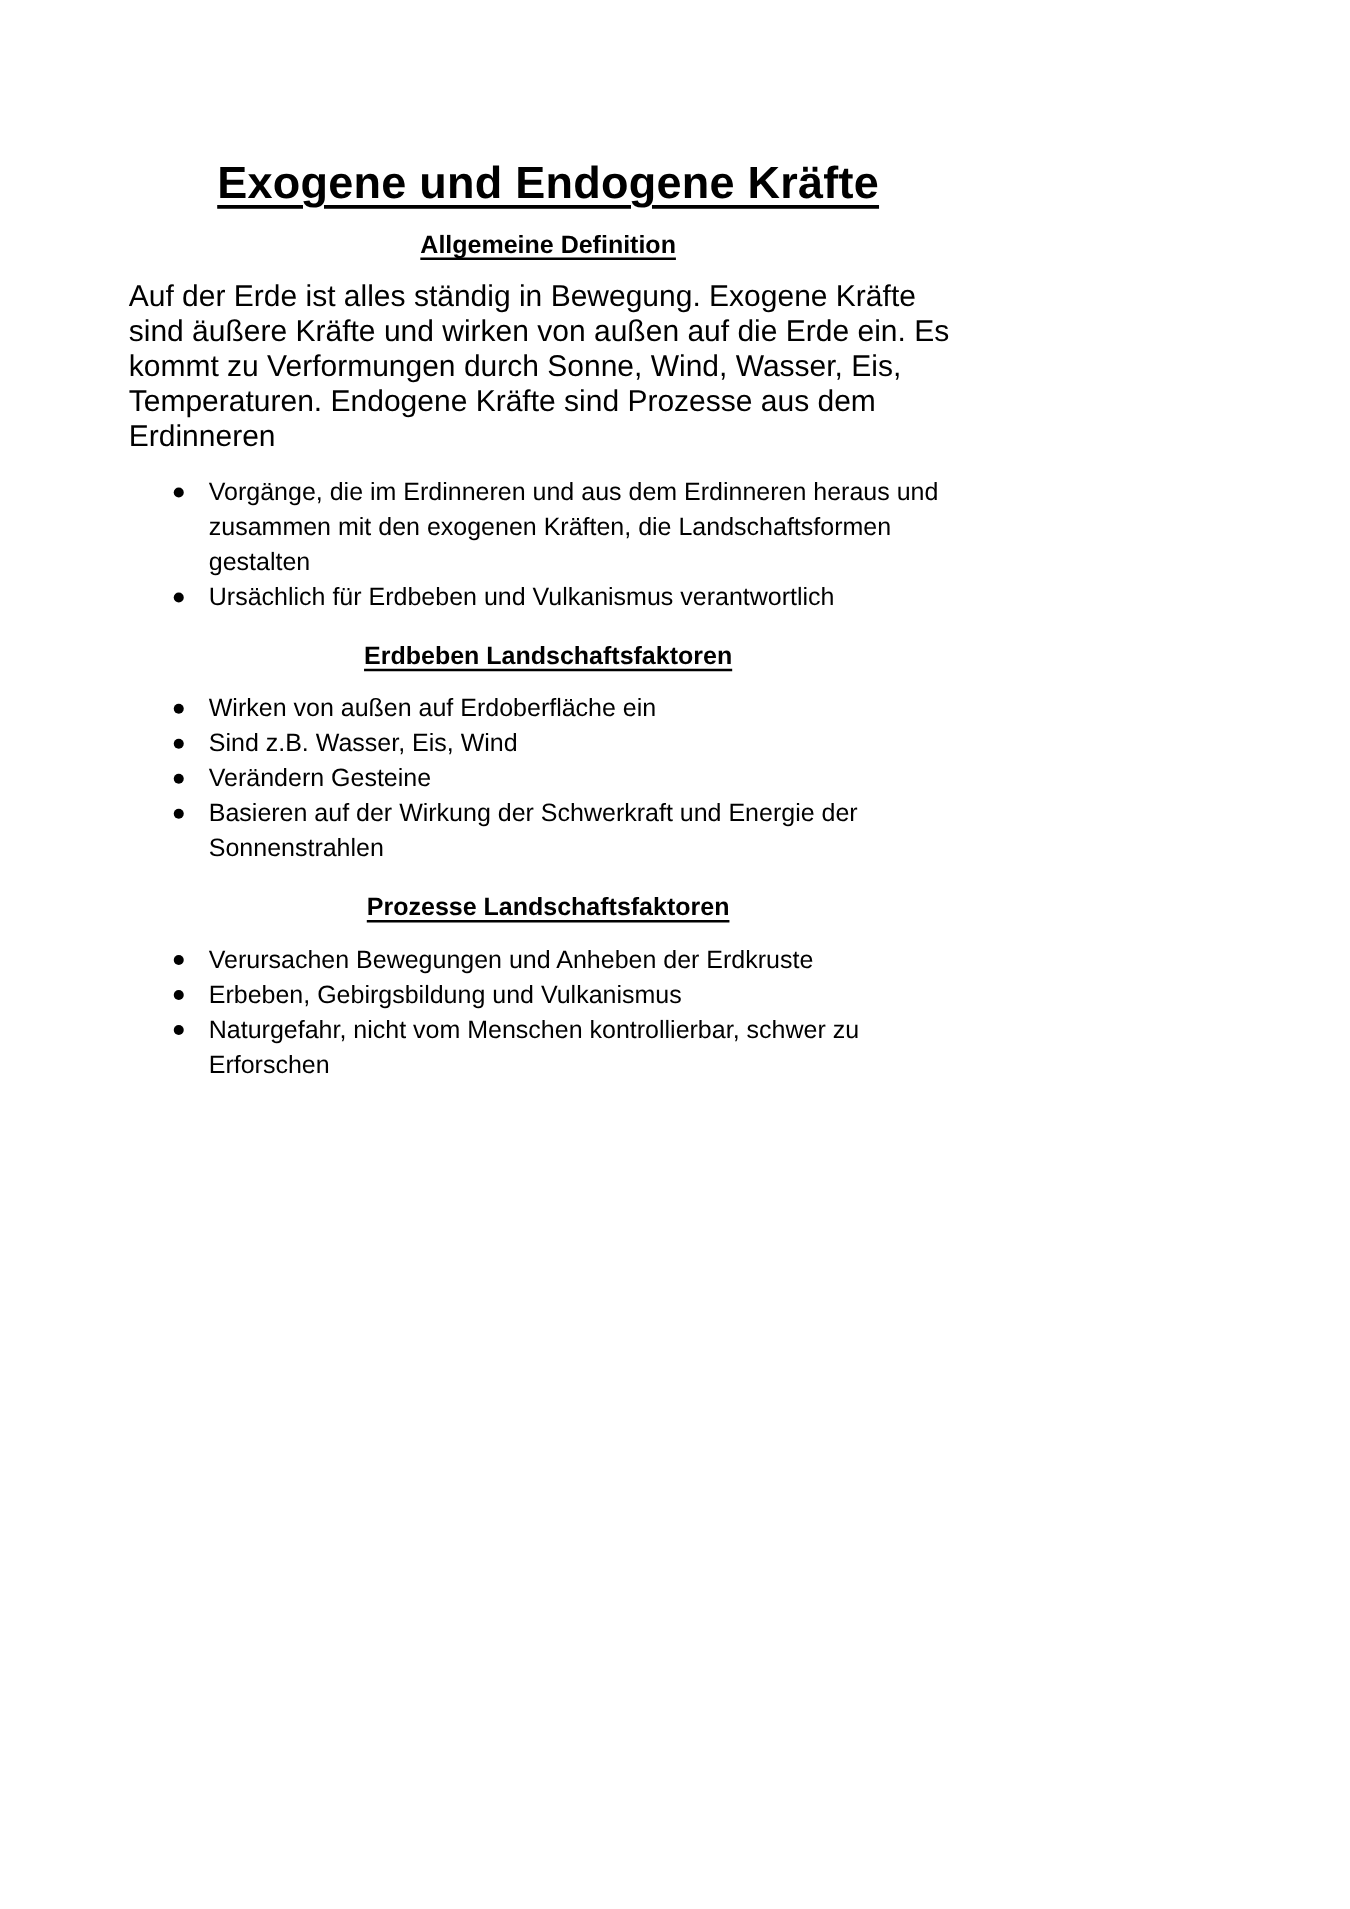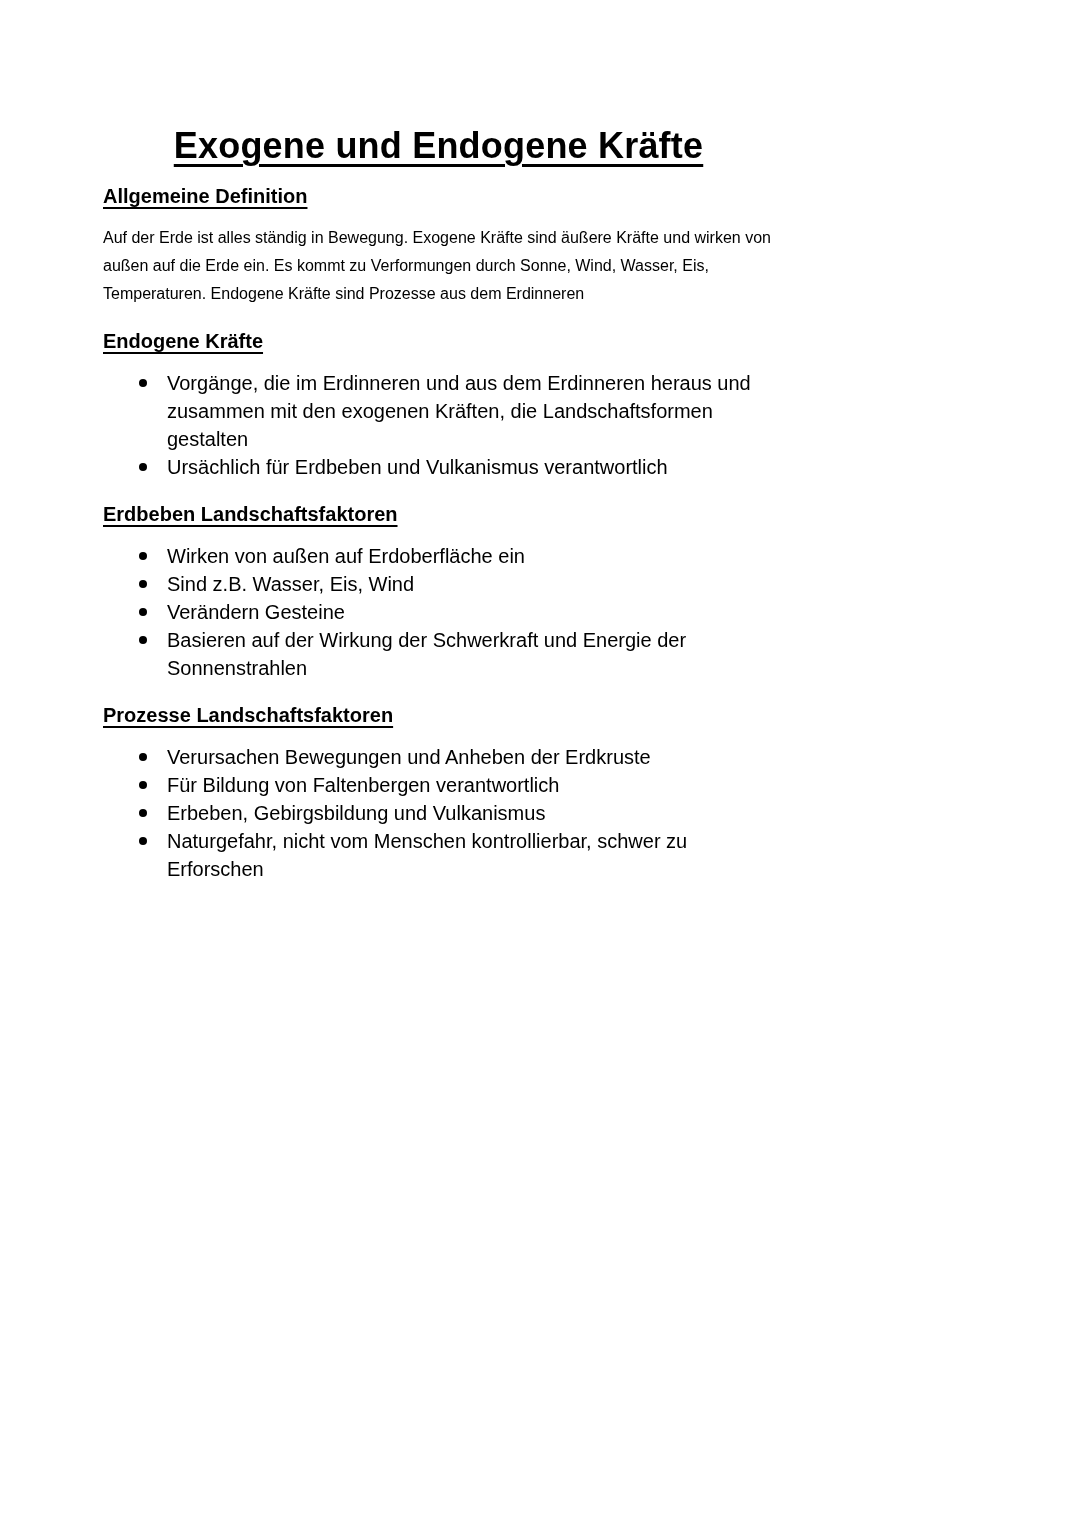--- a/index.html
+++ b/index.html
@@ -23,23 +23,24 @@
     text-decoration-thickness: 3px;
     text-underline-offset: 6px;
   }
   .section-heading {
     font-size: 20px;
     font-weight: bold;
     margin: 22px 0 16px 0;
     text-decoration: underline;
     text-decoration-thickness: 2px;
     text-underline-offset: 4px;
+    text-align: center;
   }
   .body-paragraph {
-    font-size: 16px;
+    font-size: 24px;
     line-height: 28px;
     margin: 0 0 16px 0;
   }
   ul.bullet-list {
     margin: 0 0 16px 0;
     padding: 0 0 0 64px;
     list-style: none;
   }
   ul.bullet-list li {
     font-size: 20px;
@@ -60,35 +61,33 @@
 <body>
 
 <div class="page">
 
   <h1 class="doc-title">Exogene und Endogene Kräfte</h1>
 
   <h2 class="section-heading" style="margin-top:0;">Allgemeine Definition</h2>
   <p class="body-paragraph">Auf der Erde ist alles ständig in Bewegung. Exogene Kräfte sind äußere Kräfte und wirken von außen auf die Erde ein. Es kommt zu Verformungen durch Sonne, Wind, Wasser, Eis, Temperaturen. Endogene Kräfte sind Prozesse aus dem Erdinneren</p>
 
 
-  <h2 class="section-heading">Endogene Kräfte</h2>
   <ul class="bullet-list">
     <li><span class="bullet-dot"></span><span>Vorgänge, die im Erdinneren und aus dem Erdinneren heraus und zusammen mit den exogenen Kräften, die Landschaftsformen gestalten</span></li>
     <li><span class="bullet-dot"></span><span>Ursächlich für Erdbeben und Vulkanismus verantwortlich</span></li>
   </ul>
 
   <h2 class="section-heading">Erdbeben Landschaftsfaktoren</h2>
   <ul class="bullet-list">
     <li><span class="bullet-dot"></span><span>Wirken von außen auf Erdoberfläche ein</span></li>
     <li><span class="bullet-dot"></span><span>Sind z.B. Wasser, Eis, Wind</span></li>
     <li><span class="bullet-dot"></span><span>Verändern Gesteine</span></li>
     <li><span class="bullet-dot"></span><span>Basieren auf der Wirkung der Schwerkraft und Energie der Sonnenstrahlen</span></li>
   </ul>
 
   <h2 class="section-heading">Prozesse Landschaftsfaktoren</h2>
   <ul class="bullet-list">
     <li><span class="bullet-dot"></span><span>Verursachen Bewegungen und Anheben der Erdkruste</span></li>
-    <li><span class="bullet-dot"></span><span>Für Bildung von Faltenbergen verantwortlich</span></li>
     <li><span class="bullet-dot"></span><span>Erbeben, Gebirgsbildung und Vulkanismus</span></li>
     <li><span class="bullet-dot"></span><span>Naturgefahr, nicht vom Menschen kontrollierbar, schwer zu Erforschen</span></li>
   </ul>
 
 </div>
 
 </body></html>

